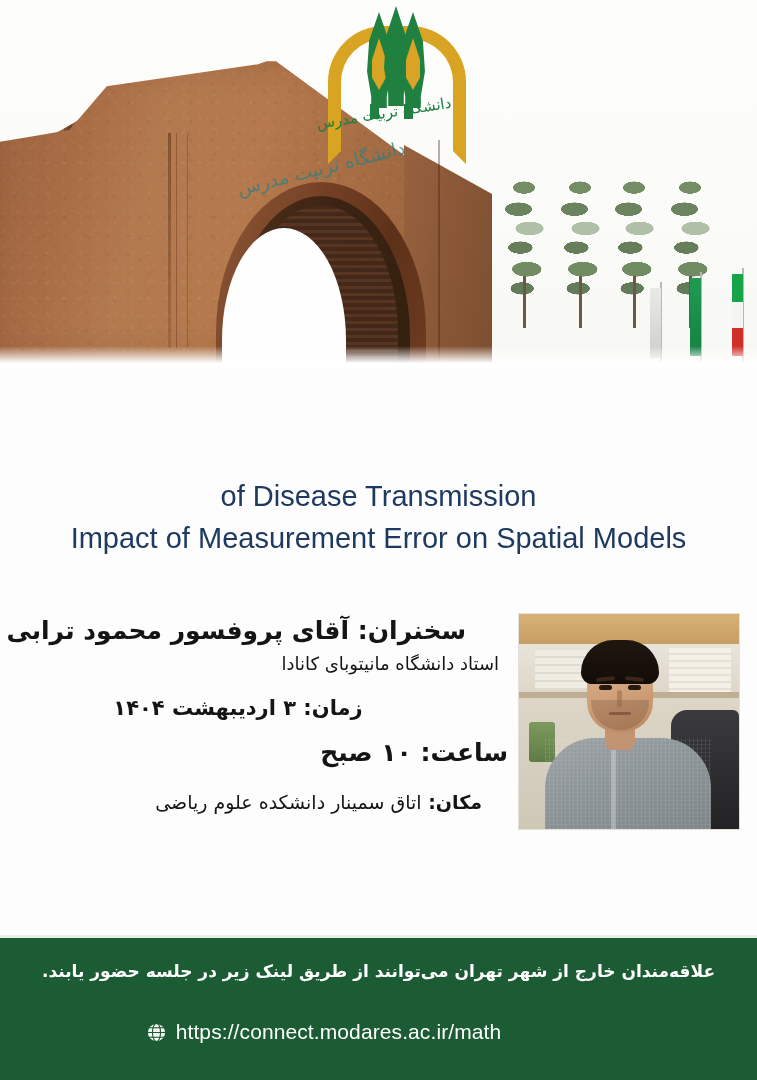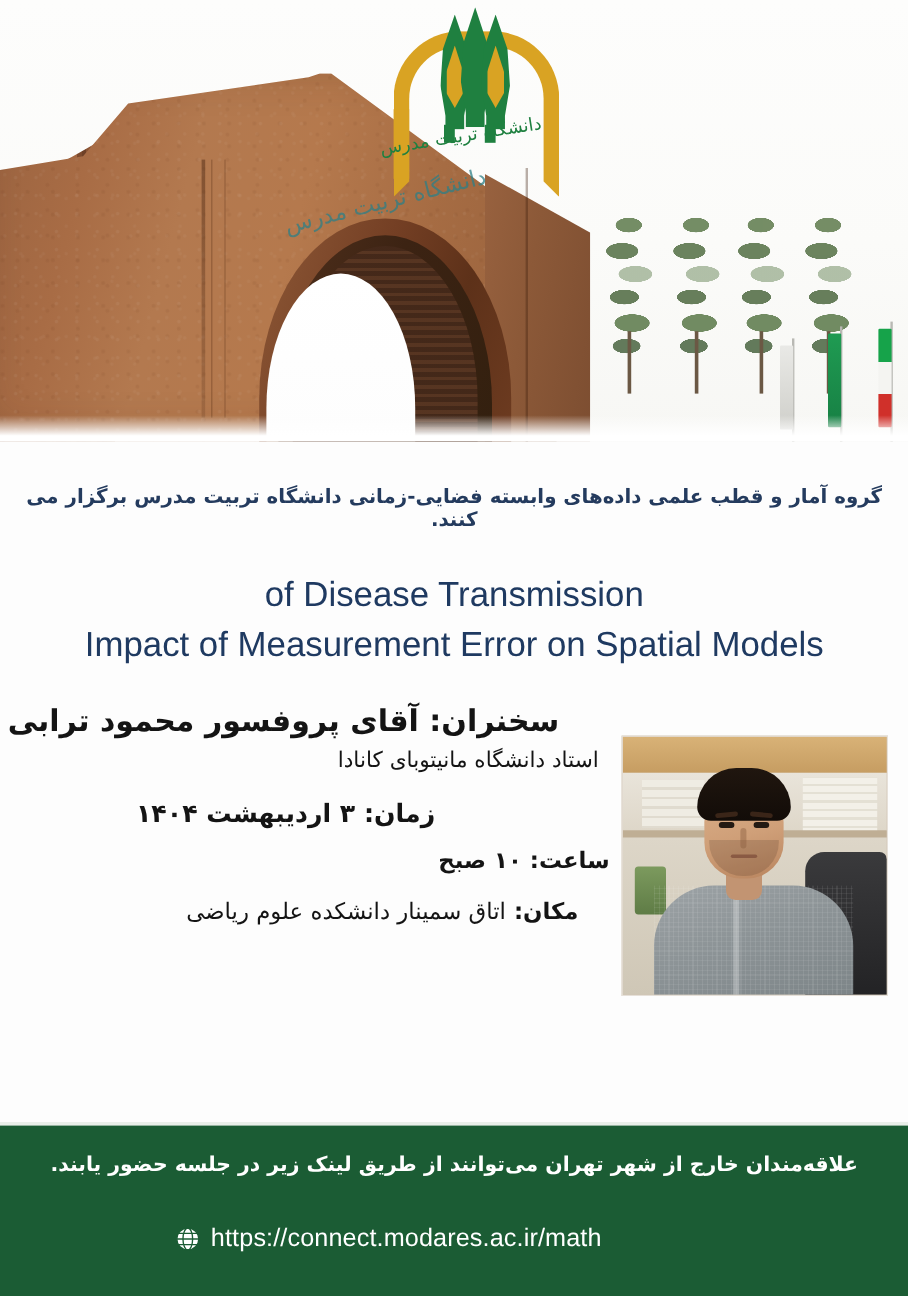--- a/index.html
+++ b/index.html
@@ -168,28 +168,28 @@
     letter-spacing:.1px;
   }
   .title-en{
     position:absolute;left:0;top:476px;width:757px;
     text-align:center;color:#1f3a61;
     font-size:29px;line-height:1.44;font-weight:400;
     font-family:"Liberation Sans","DejaVu Sans",sans-serif;
   }
 
   .details{
-    position:absolute;left:18px;top:582px;width:500px;direction:rtl;
+    position:absolute;left:18px;top:612px;width:500px;direction:rtl;
     text-align:right;color:#141414;
   }
   .d-line{margin:0;padding:0 10px 0 0;white-space:nowrap;}
   .d-speaker{font-size:25px;font-weight:bold;line-height:1.52;padding-right:52px;}
   .d-affil{font-size:18px;font-weight:normal;line-height:1.52;padding-right:19px;}
   .d-date{font-size:21px;font-weight:bold;line-height:1.9;padding-right:60px;margin-top:12px;text-align:center;}
-  .d-time{font-size:19px;font-weight:bold;line-height:1.9;}
+  .d-time{font-size:25px;font-weight:bold;line-height:1.9;}
   .d-place{font-size:19px;font-weight:bold;line-height:2.0;padding-right:36px;margin-top:6px;}
   .d-place .val{font-weight:500;}
 
   
   .portrait{
     position:absolute;left:518px;top:613px;width:220px;height:215px;
     overflow:hidden;background:#cdbfae;border:1px solid #e6e0d8;
   }
   .pt-wallTop{position:absolute;left:0;top:0;width:220px;height:30px;
     background:linear-gradient(180deg,#d8b277,#c69d62);}
@@ -321,21 +321,20 @@
     </div>
     <div class="tulip tulip-r">
       <div class="leaf"></div>
         <div class="inner"></div>
     </div>
     <div class="tulip-stem stem-l"></div>
     <div class="tulip-stem stem-r"></div>
     <div class="logo-text">دانشگاه تربیت مدرس</div>
   </div>
 
-  <div class="intro">گروه آمار و قطب علمی داده‌های وابسته فضایی-زمانی دانشگاه تربیت مدرس برگزار می کنند.</div>
 
   <div class="title-en">
     <div>of Disease Transmission</div>
     <div>Impact of Measurement Error on Spatial Models</div>
   </div>
 
   <div class="details">
     <p class="d-line d-speaker">سخنران:  آقای پروفسور محمود ترابی</p>
     <p class="d-line d-affil">استاد دانشگاه مانیتوبای کانادا</p>
     <p class="d-line d-date">زمان: ۳ اردیبهشت ۱۴۰۴</p>

